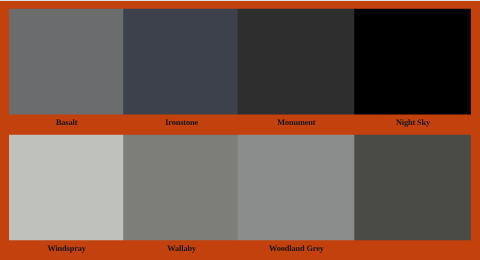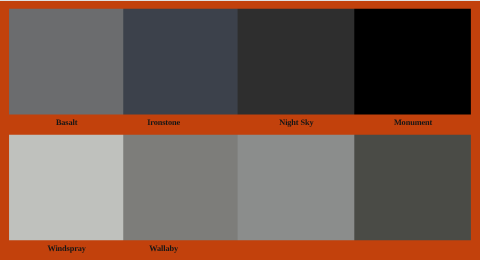--- a/index.html
+++ b/index.html
@@ -42,21 +42,21 @@
     height: 20px;
   }
   #row-1 { top: 112.6px; }
   #row-2 { top: 238.4px; }
   .swatch-cell {
     position: absolute;
     top: 0;
     height: 20px;
   }
   .swatch-cell:nth-child(1) { left: 0px;      width: 114.20px; }
-  .swatch-cell:nth-child(2) { left: 97px; width: 114.35px; }
+  .swatch-cell:nth-child(2) { left: 115px; width: 114.35px; }
   .swatch-cell:nth-child(3) { left: 228.55px; width: 116.70px; }
   .swatch-cell:nth-child(4) { left: 345.25px; width: 116.58px; }
   .chip-label {
     display: block;
     text-align: center;
     color: #161616;
     font-weight: bold;
     font-size: 8.25px;
     letter-spacing: -0.1px;
     text-indent: 0.9px;
@@ -98,28 +98,31 @@
   </svg>
 
   <div class="row" id="row-1">
     <div class="swatch-cell">
       <span class="chip-label">Basalt</span>
     </div>
     <div class="swatch-cell">
       <span class="chip-label">Ironstone</span>
     </div>
     <div class="swatch-cell">
-      <span class="chip-label">Night Sky</span>
+      <span class="chip-label">Monument</span>
     </div>
     <div class="swatch-cell">
-      <span class="chip-label">Monument</span>
+      <span class="chip-label">Night Sky</span>
     </div>
   </div>
 
   <div class="row" id="row-2">
     <div class="swatch-cell">
       <span class="chip-label">Windspray</span>
     </div>
     <div class="swatch-cell">
       <span class="chip-label">Wallaby</span>
     </div>
+    <div class="swatch-cell">
+      <span class="chip-label">Woodland Grey</span>
+    </div>
   </div>
 </div>
 
 </body></html>

